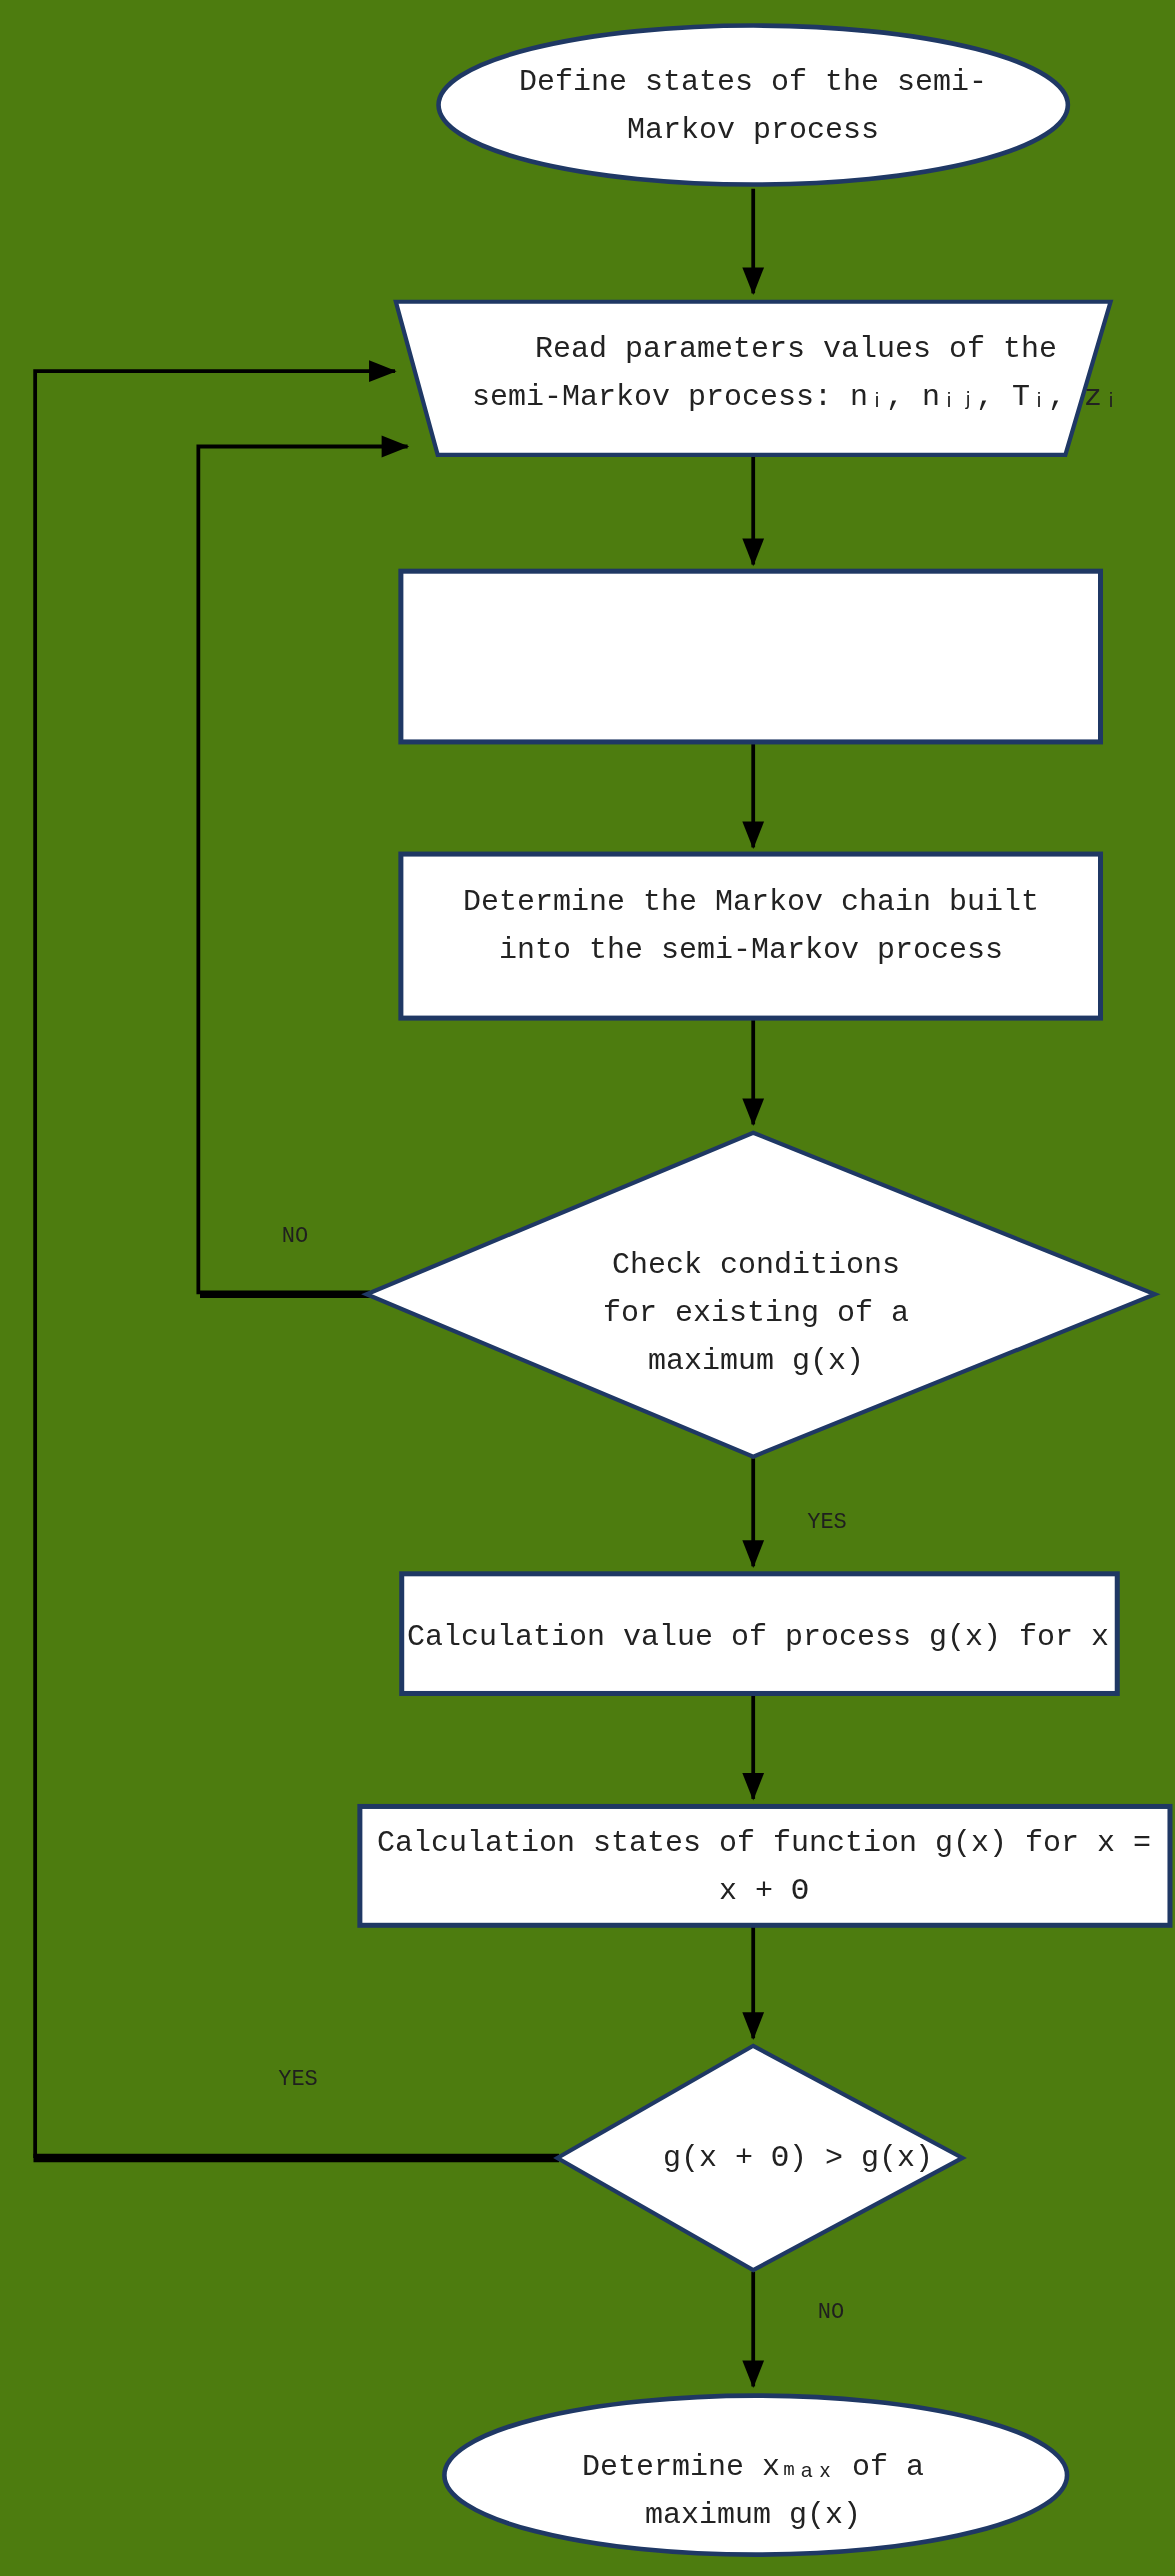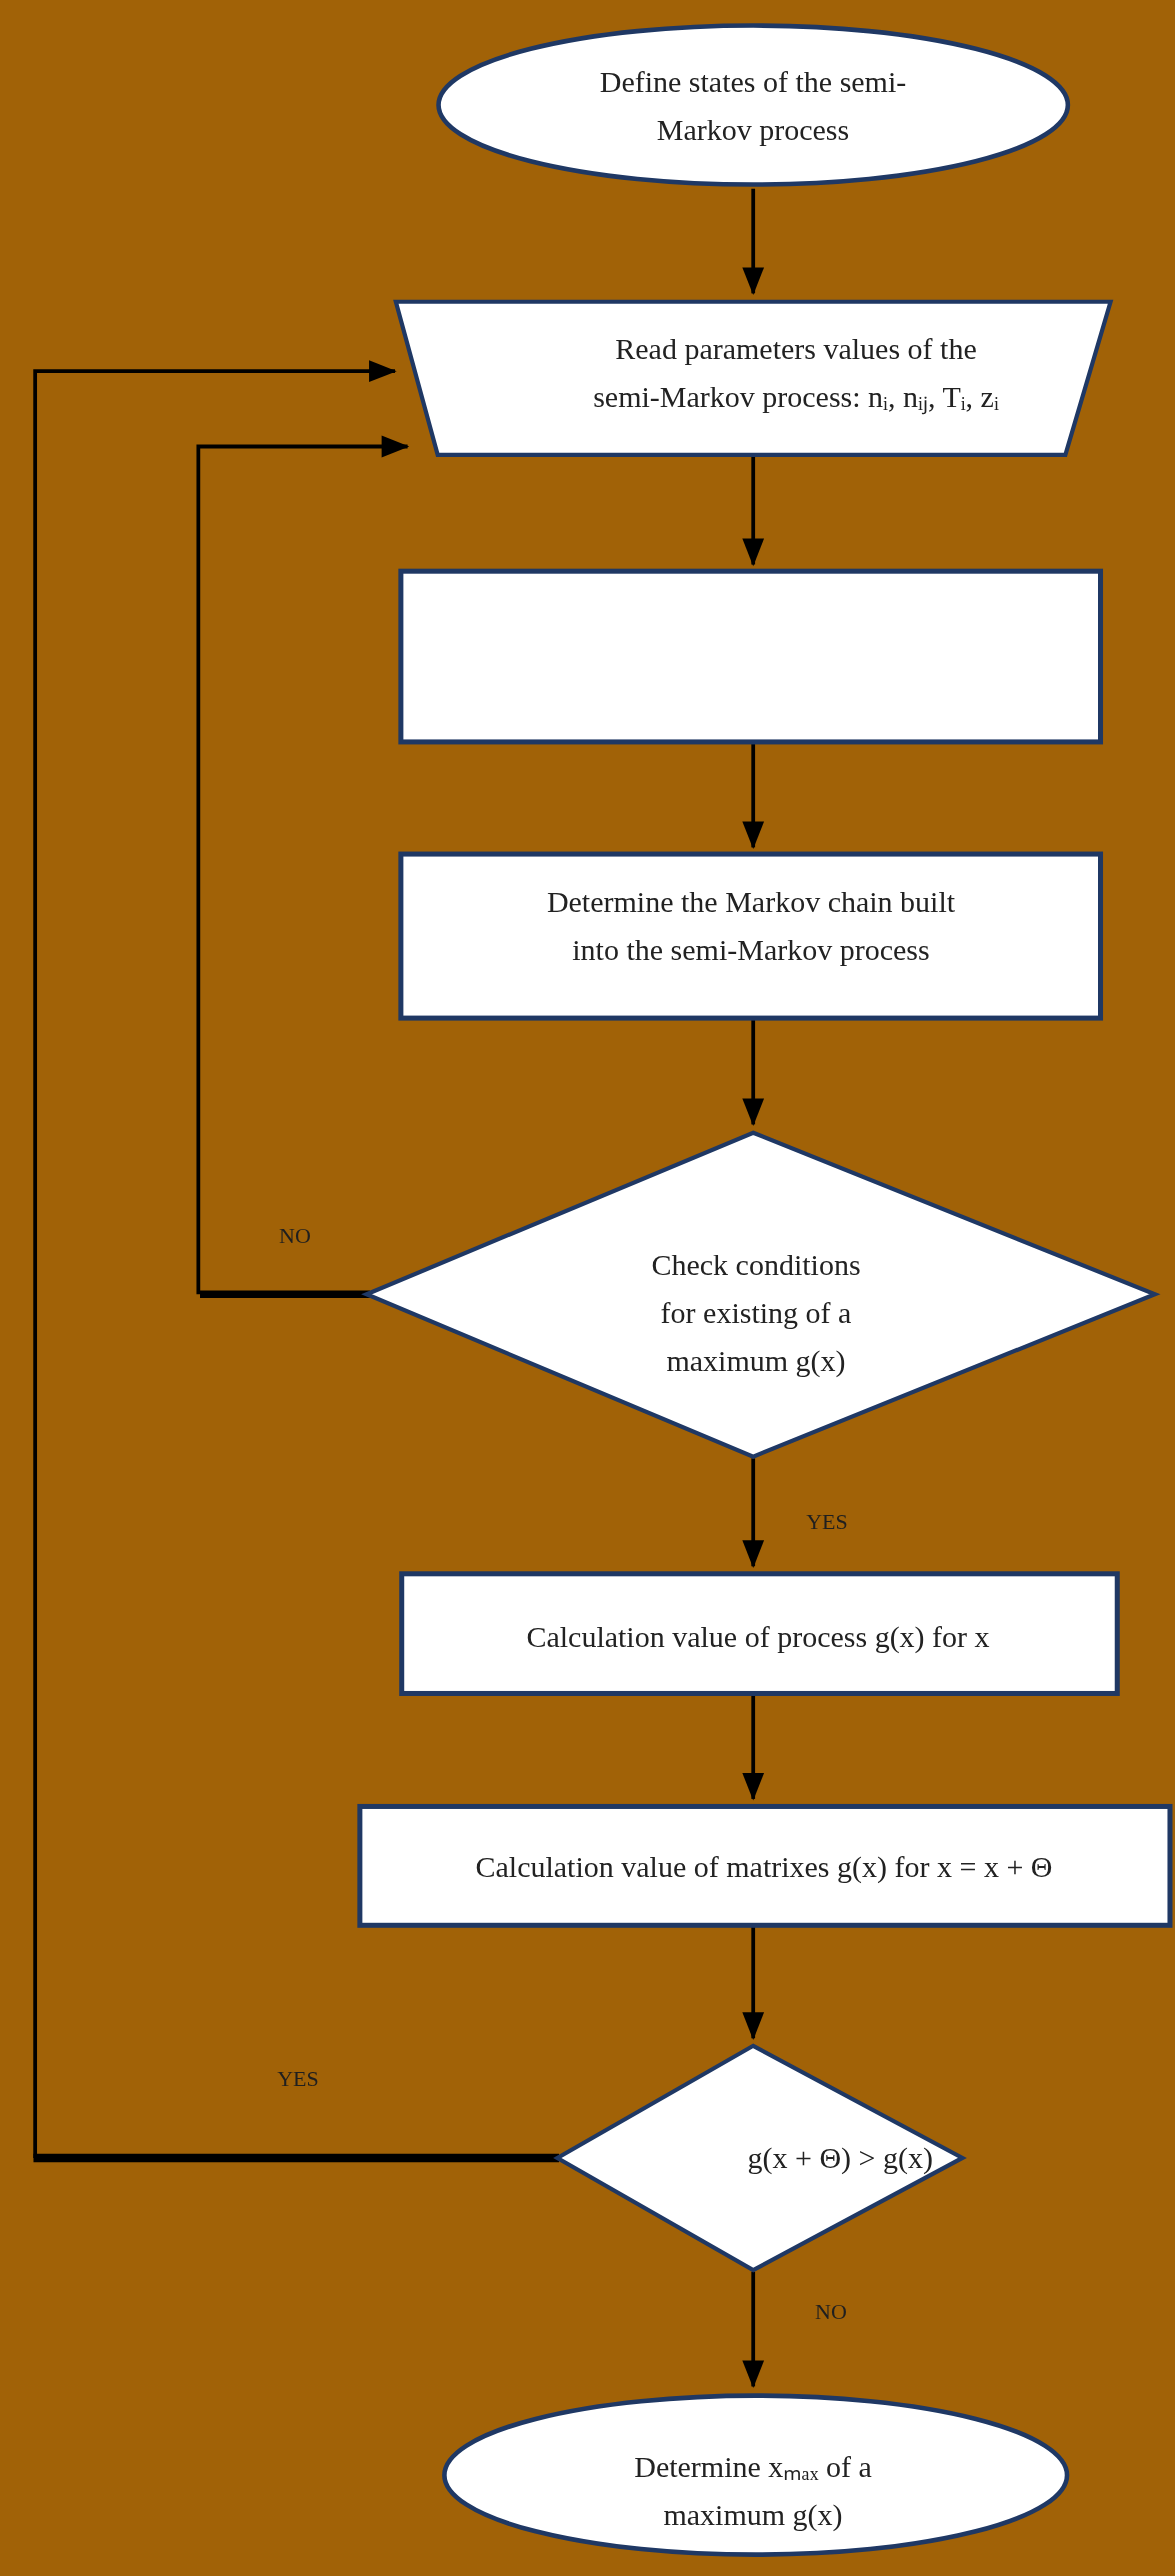--- a/index.html
+++ b/index.html
@@ -1,20 +1,20 @@
 <!DOCTYPE html>
 <html style="font-size:13.4px"><head>
 <meta charset="utf-8">
 <style>
   html,body{margin:0;padding:0;background:#ffffff;}
   .canvas{
     position:relative;
     width:1175px;height:2576px;
-    background:#a16207;
-    font-family:Liberation Serif, serif;
+    background:#4d7c0f;
+    font-family:Liberation Mono, monospace;
     overflow:hidden;
   }
   .canvas svg{position:absolute;left:0;top:0;}
   .node-text{
     position:absolute;
     transform:translate(-50%,-50%);
     text-align:center;
     white-space:pre-line;
     font-size:30px;
     line-height:1.6;
@@ -79,21 +79,21 @@
 
   <div class="node-text" style="left:751px; top:926px; width:670px;">Determine the Markov chain built
 into the semi-Markov process</div>
 
   <div class="node-text" style="left:756px; top:1313px; width:435px;">Check conditions
 for existing of a
 maximum g(x)</div>
 
   <div class="node-text" style="left:758px; top:1637px; width:703px;">Calculation value of process g(x) for x</div>
 
-  <div class="node-text" style="left:764px; top:1867px; width:795px;">Calculation value of matrixes g(x) for x = x + Θ</div>
+  <div class="node-text" style="left:764px; top:1867px; width:795px;">Calculation states of function g(x) for x = x + Θ</div>
 
   <div class="node-text" style="left:749px; top:2158px; width:368px;text-align:right;">g(x + Θ) &gt; g(x)</div>
 
   <div class="node-text" style="left:753px; top:2491px; width:519px;">Determine xₘₐₓ of a
 maximum g(x)</div>
 
   <div class="edge-label" style="left:295px; top:1236px;">NO</div>
 
   <div class="edge-label" style="left:827px; top:1522px;">YES</div>
 

